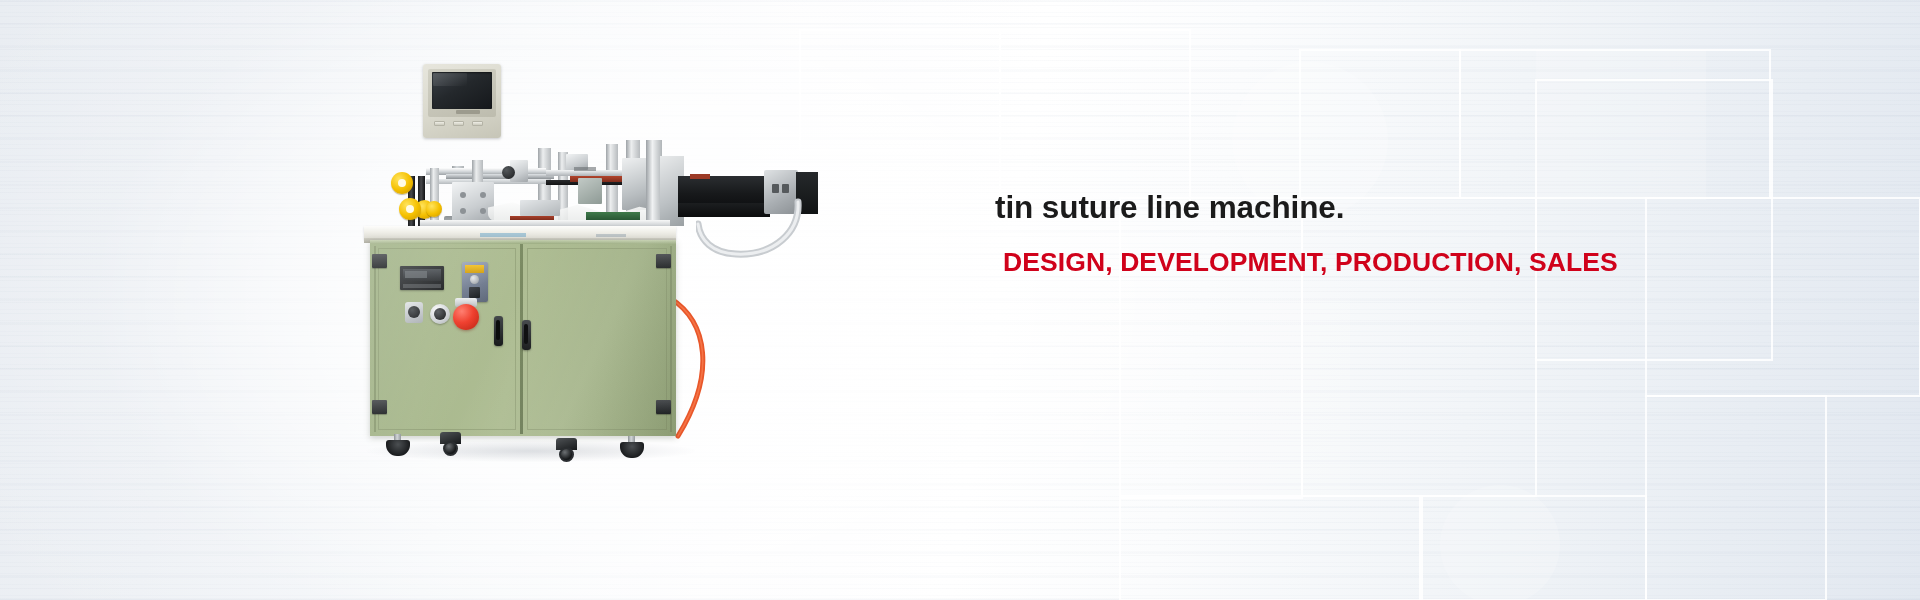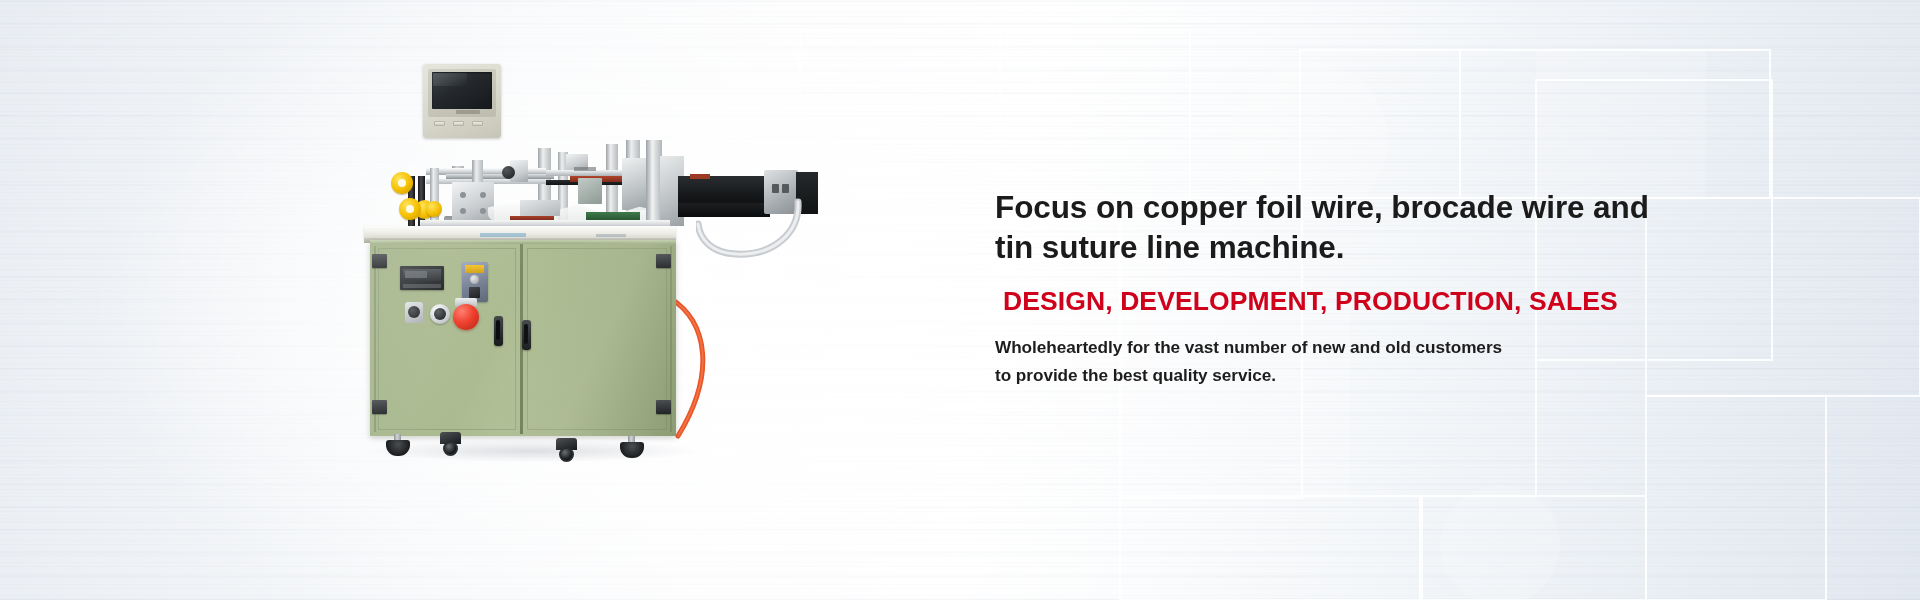--- a/index.html
+++ b/index.html
@@ -473,23 +473,18 @@
     </div>
     <div class="caster c2">
       <div class="caster-yoke"></div>
       <div class="caster-wheel"></div>
     </div>
 
   </div>
 
   <div class="copy">
     <h1 class="headline">
-      <span>Focus on copper foil wire, brocade wire and</span>
       <span class="l2">tin suture line machine.</span>
     </h1>
     <p class="subline">DESIGN, DEVELOPMENT, PRODUCTION, SALES</p>
-    <p class="body-copy">
-      <span>Wholeheartedly for the vast number of new and old customers</span>
-      <span class="l2">to provide the best quality service.</span>
-    </p>
   </div>
 
 </div>
 
 </body></html>

